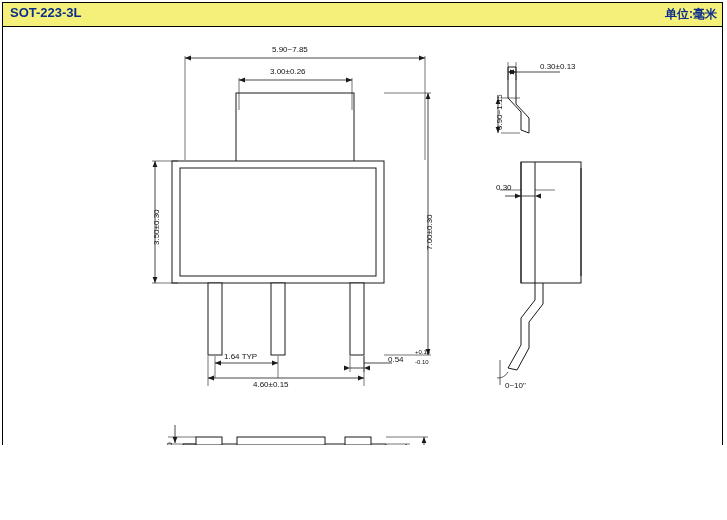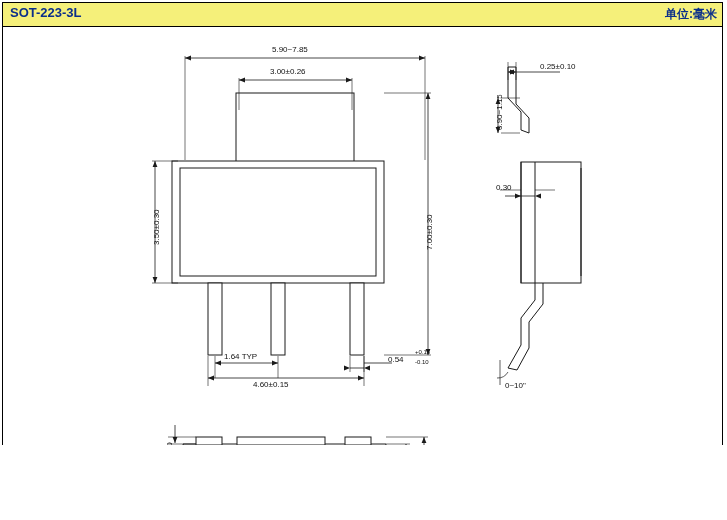--- a/index.html
+++ b/index.html
@@ -143,21 +143,21 @@
       <polygon points="521,196 515,193.6 515,198.4"></polygon>
       <polygon points="535,196 541,193.6 541,198.4"></polygon>
     </g>
 
     <g stroke="#1a1a1a" stroke-width="0.7" fill="none">
       <path d="M 500 360 L 500 385"></path>
       <path d="M 497 378 A 12 12 0 0 0 508 372"></path>
     </g>
   </svg>
 
-  <div class="lbl" style="left:540px;top:62px;">0.25±0.10</div>
+  <div class="lbl" style="left:540px;top:62px;">0.30±0.13</div>
   <div class="lbl rot" style="left:495px;top:130px;">0.90~1.15</div>
   <div class="lbl" style="left:496px;top:183px;">0.30</div>
   <div class="lbl" style="left:505px;top:381px;">0~10"</div>
 
   <svg width="727" height="520">
     <g stroke="#1a1a1a" fill="none" stroke-width="1">
 
       <path d="M 183 444 L 386 444 L 378 487 L 191 487 Z" fill="#ffffff"></path>
 
       <line x1="183" y1="451" x2="386" y2="451"></line>

